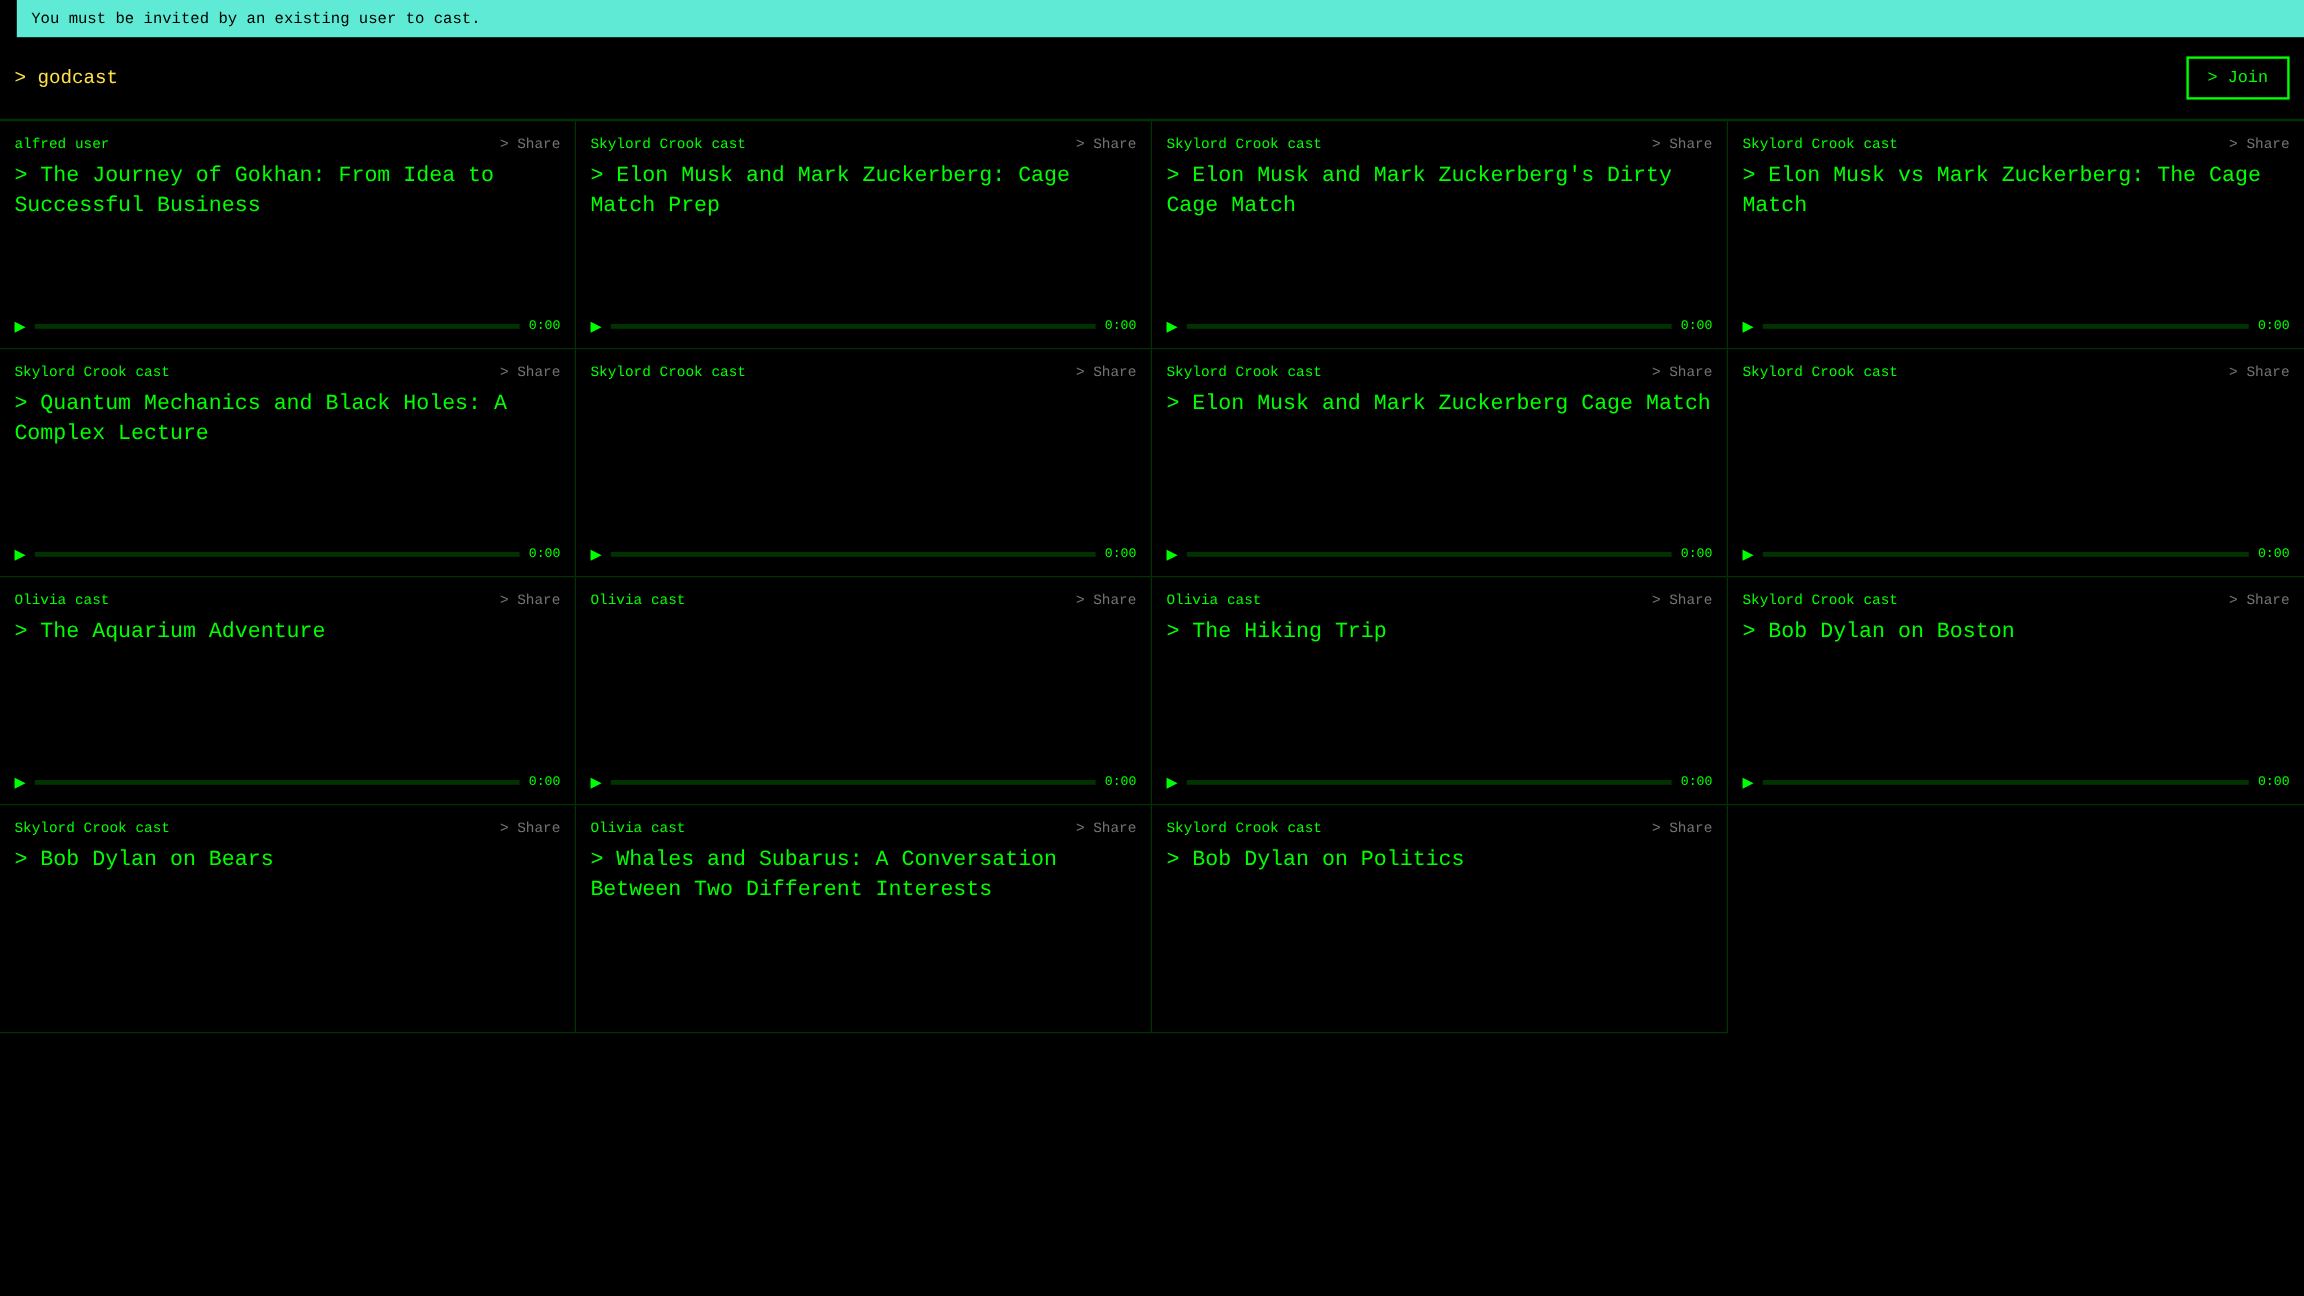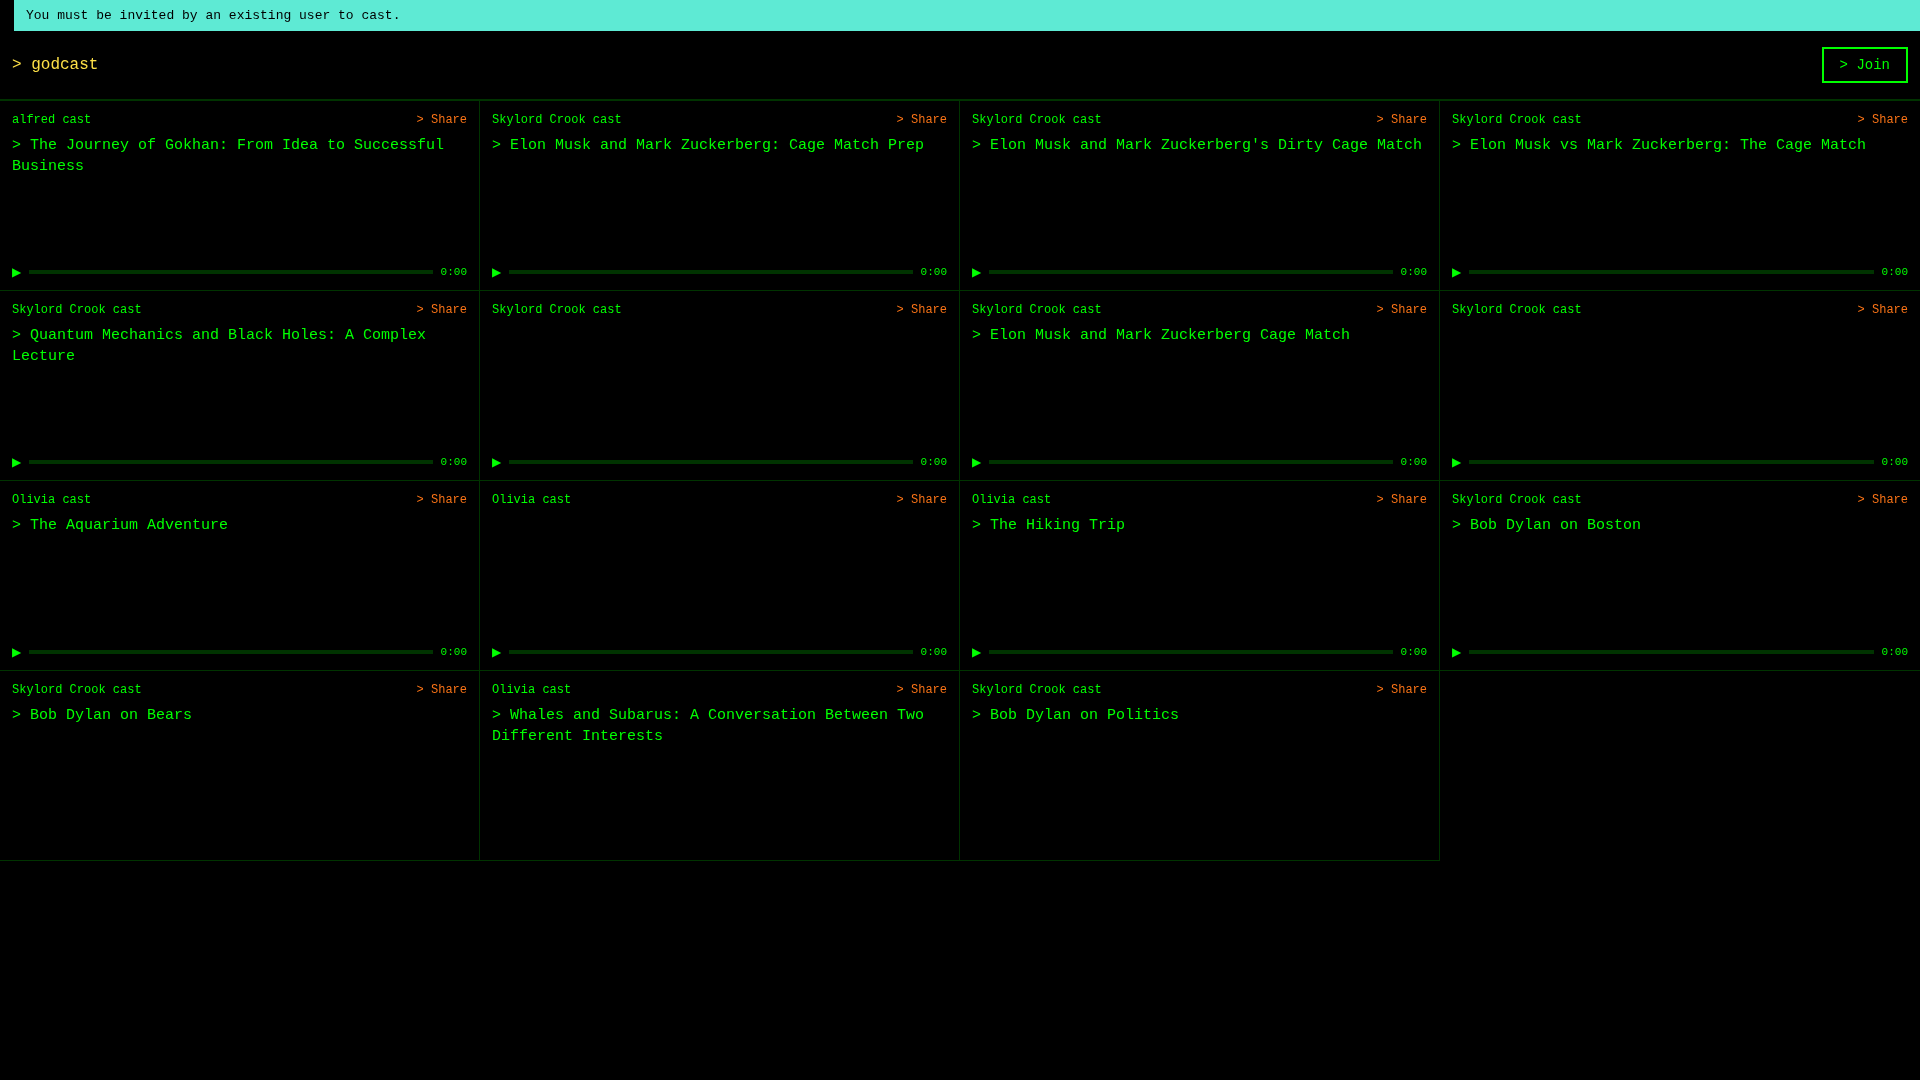--- a/index.html
+++ b/index.html
@@ -57,31 +57,31 @@
       display: flex;
       justify-content: space-between;
       align-items: flex-start;
       margin-bottom: 8px;
     }
     .cast-by {
       color: #00ff00;
       font-size: 12px;
     }
     .share-btn {
-      color: #f97316;
+      color: #737373;
       background: none;
       border: none;
       font-family: 'Courier New', Courier, monospace;
       font-size: 12px;
       cursor: pointer;
       white-space: nowrap;
     }
     .card-title {
       color: #00ff00;
-      font-size: 15px;
+      font-size: 18px;
       line-height: 1.4;
       flex: 1;
       margin-bottom: 8px;
     }
     .audio-controls {
       display: flex;
       align-items: center;
       gap: 8px;
       margin-top: auto;
     }
@@ -119,21 +119,21 @@
 </div>
 
 <div class="header">
   <div class="logo">&gt; godcast</div>
   <button class="join-btn">&gt; Join</button>
 </div>
 
 <div class="grid" id="card-grid">
 <div class="card">
     <div class="card-header">
-      <span class="cast-by">alfred cast</span>
+      <span class="cast-by">alfred user</span>
       <button class="share-btn">&gt; Share</button>
     </div>
     <div class="card-title">&gt; The Journey of Gokhan: From Idea to Successful Business</div>
     <div class="audio-controls">
       <button class="play-btn">▶</button>
       <div class="progress-bar-container">
         <div class="progress-bar"></div>
       </div>
       <span class="time">0:00</span>
     </div>

